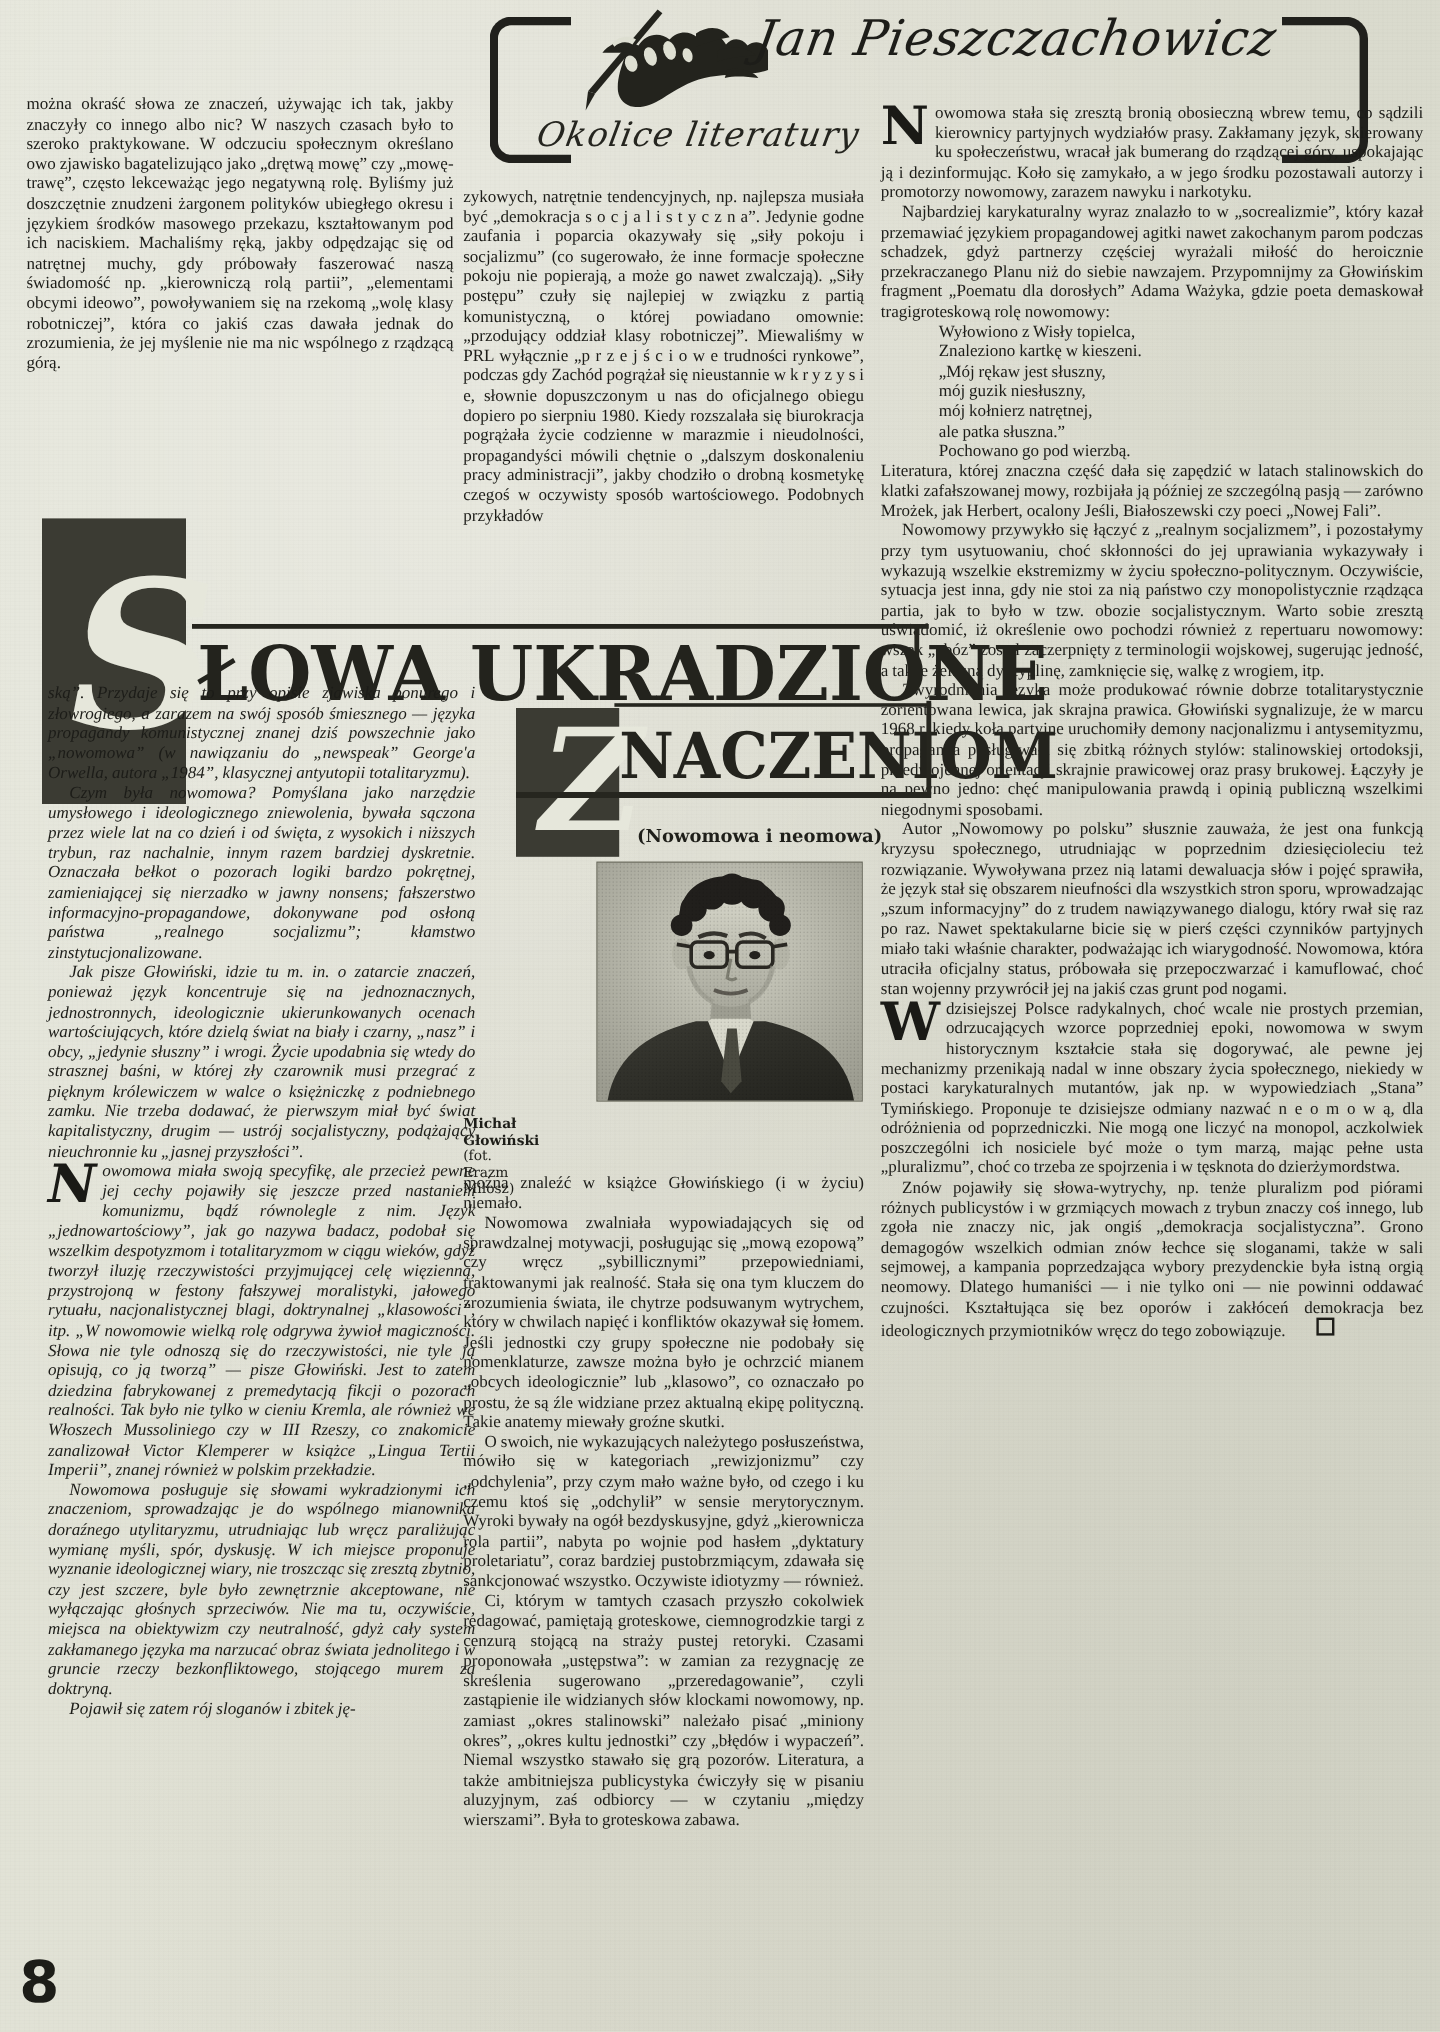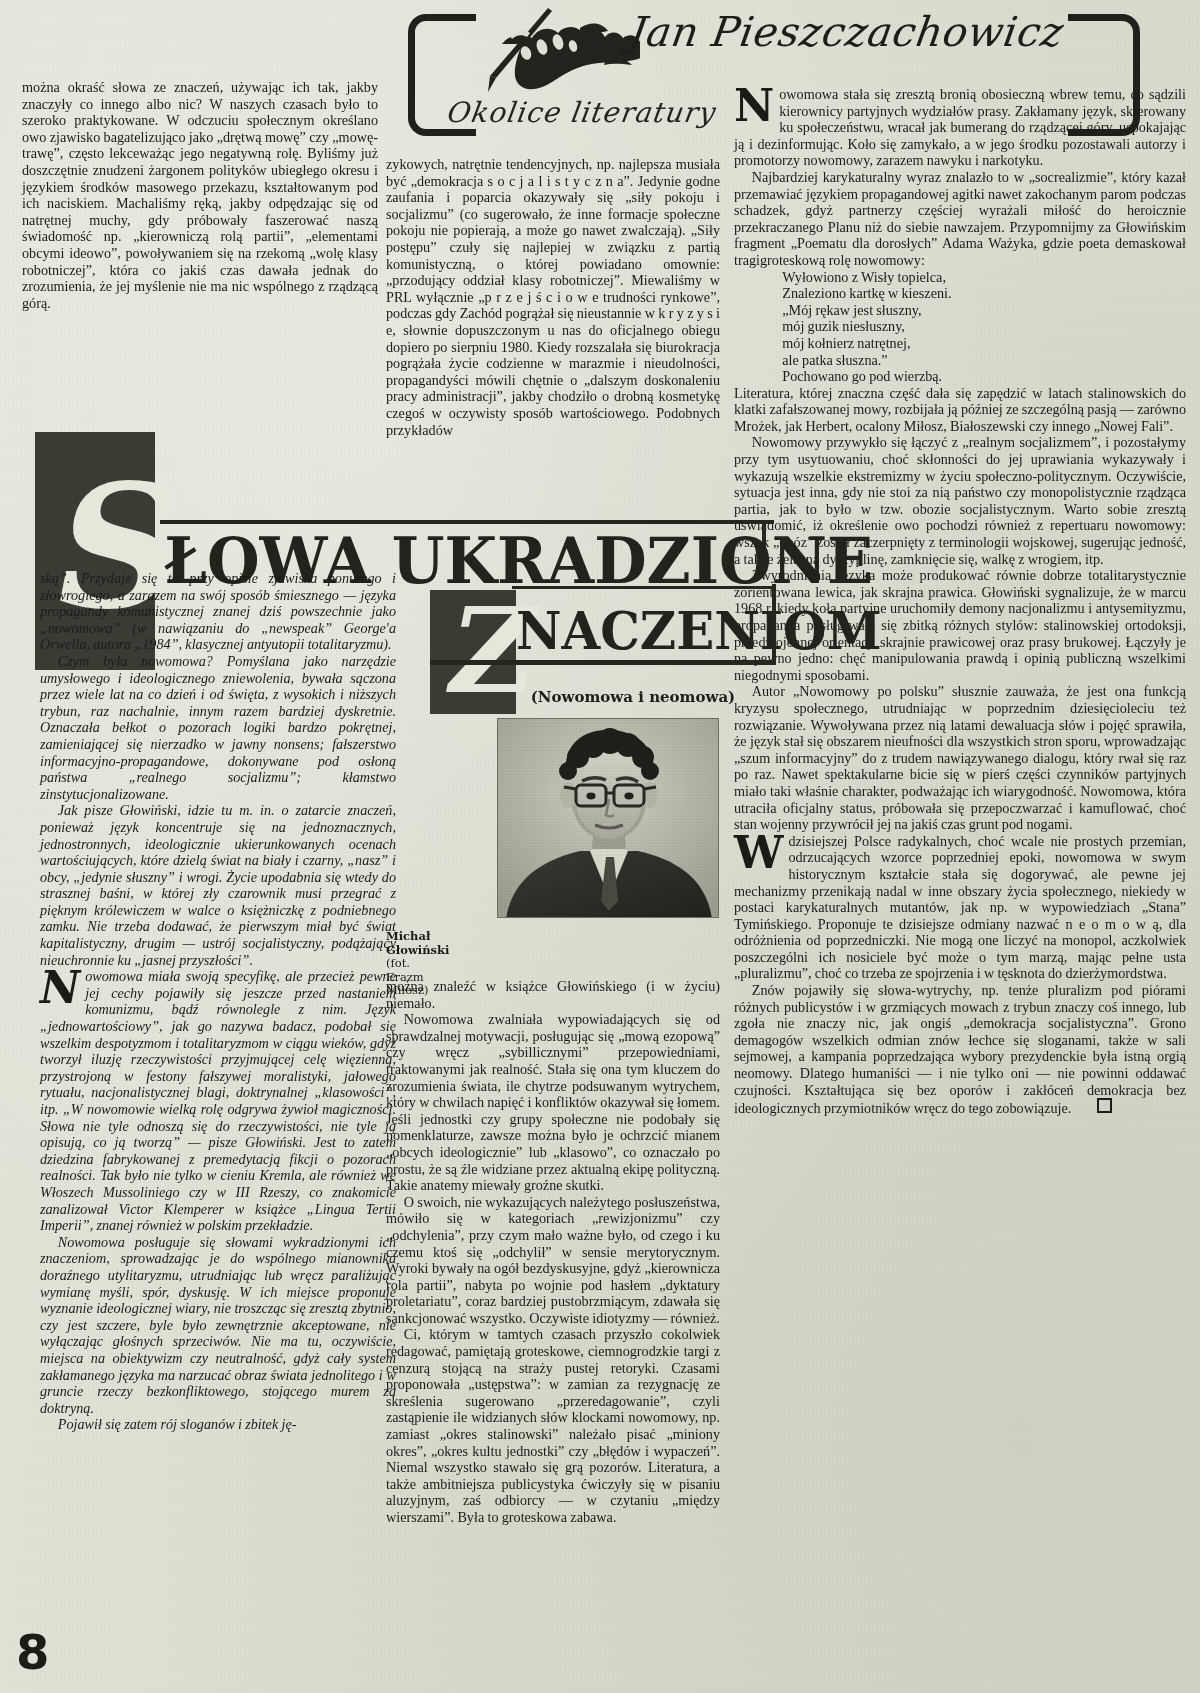--- a/index.html
+++ b/index.html
@@ -342,21 +342,21 @@
     <p>Najbardziej karykaturalny wyraz znalazło to w „socrealizmie”, który kazał przemawiać językiem propagandowej agitki nawet zakochanym parom podczas schadzek, gdyż partnerzy częściej wyrażali miłość do heroicznie przekraczanego Planu niż do siebie nawzajem. Przypomnijmy za Głowińskim fragment „Poematu dla dorosłych” Adama Ważyka, gdzie poeta demaskował tragigroteskową rolę nowomowy:</p>
     <p class="noindent" id="poem">
         <span class="verse">Wyłowiono z Wisły topielca,</span>
         <span class="verse">Znaleziono kartkę w kieszeni.</span>
         <span class="verse">„Mój rękaw jest słuszny,</span>
         <span class="verse">mój guzik niesłuszny,</span>
         <span class="verse">mój kołnierz natrętnej,</span>
         <span class="verse">ale patka słuszna.”</span>
         <span class="verse">Pochowano go pod wierzbą.</span>
       </p>
-    <p class="noindent">Literatura, której znaczna część dała się zapędzić w latach stalinowskich do klatki zafałszowanej mowy, rozbijała ją później ze szczególną pasją — zarówno Mrożek, jak Herbert, ocalony Miłosz, Białoszewski czy innego „Nowej Fali”.</p>
+    <p class="noindent">Literatura, której znaczna część dała się zapędzić w latach stalinowskich do klatki zafałszowanej mowy, rozbijała ją później ze szczególną pasją — zarówno Mrożek, jak Herbert, ocalony Jeśli, Białoszewski czy poeci „Nowej Fali”.</p>
     <p>Nowomowy przywykło się łączyć z „realnym socjalizmem”, i pozostałymy przy tym usytuowaniu, choć skłonności do jej uprawiania wykazywały i wykazują wszelkie ekstremizmy w życiu społeczno-politycznym. Oczywiście, sytuacja jest inna, gdy nie stoi za nią państwo czy monopolistycznie rządząca partia, jak to było w tzw. obozie socjalistycznym. Warto sobie zresztą uświadomić, iż określenie owo pochodzi również z repertuaru nowomowy: wszak „obóz” został zaczerpnięty z terminologii wojskowej, sugerując jedność, a także żelazną dyscyplinę, zamknięcie się, walkę z wrogiem, itp.</p>
     <p>Zwyrodnienia języka może produkować równie dobrze totalitarystycznie zorientowana lewica, jak skrajna prawica. Głowiński sygnalizuje, że w marcu 1968 r. kiedy koła partyjne uruchomiły demony nacjonalizmu i antysemityzmu, propaganda posługiwała się zbitką różnych stylów: stalinowskiej ortodoksji, przedwojennej orientacji skrajnie prawicowej oraz prasy brukowej. Łączyły je na pewno jedno: chęć manipulowania prawdą i opinią publiczną wszelkimi niegodnymi sposobami.</p>
     <p>Autor „Nowomowy po polsku” słusznie zauważa, że jest ona funkcją kryzysu społecznego, utrudniając w poprzednim dziesięcioleciu też rozwiązanie. Wywoływana przez nią latami dewaluacja słów i pojęć sprawiła, że język stał się obszarem nieufności dla wszystkich stron sporu, wprowadzając „szum informacyjny” do z trudem nawiązywanego dialogu, który rwał się raz po raz. Nawet spektakularne bicie się w pierś części czynników partyjnych miało taki właśnie charakter, podważając ich wiarygodność. Nowomowa, która utraciła oficjalny status, próbowała się przepoczwarzać i kamuflować, choć stan wojenny przywrócił jej na jakiś czas grunt pod nogami.</p>
     <p class="noindent dropcap-wrap">
       <span class="dcap">W</span>
       <span>dzisiejszej Polsce radykalnych, choć wcale nie prostych przemian, odrzucających wzorce poprzedniej epoki, nowomowa w swym historycznym kształcie stała się dogorywać, ale pewne jej mechanizmy przenikają nadal w inne obszary życia społecznego, niekiedy w postaci karykaturalnych mutantów, jak np. w wypowiedziach „Stana” Tymińskiego. Proponuje te dzisiejsze odmiany nazwać n e o m o w ą, dla odróżnienia od poprzedniczki. Nie mogą one liczyć na monopol, aczkolwiek poszczególni ich nosiciele być może o tym marzą, mając pełne usta „pluralizmu”, choć co trzeba ze spojrzenia i w tęsknota do dzierżymordstwa.</span>
     </p>
     <p>
       <span>Znów pojawiły się słowa-wytrychy, np. tenże pluralizm pod piórami różnych publicystów i w grzmiących mowach z trybun znaczy coś innego, lub zgoła nie znaczy nic, jak ongiś „demokracja socjalistyczna”. Grono demagogów wszelkich odmian znów łechce się sloganami, także w sali sejmowej, a kampania poprzedzająca wybory prezydenckie była istną orgią neomowy. Dlatego humaniści — i nie tylko oni — nie powinni oddawać czujności. Kształtująca się bez oporów i zakłóceń demokracja bez ideologicznych przymiotników wręcz do tego zobowiązuje.</span><span class="endmark"></span>
     </p>

